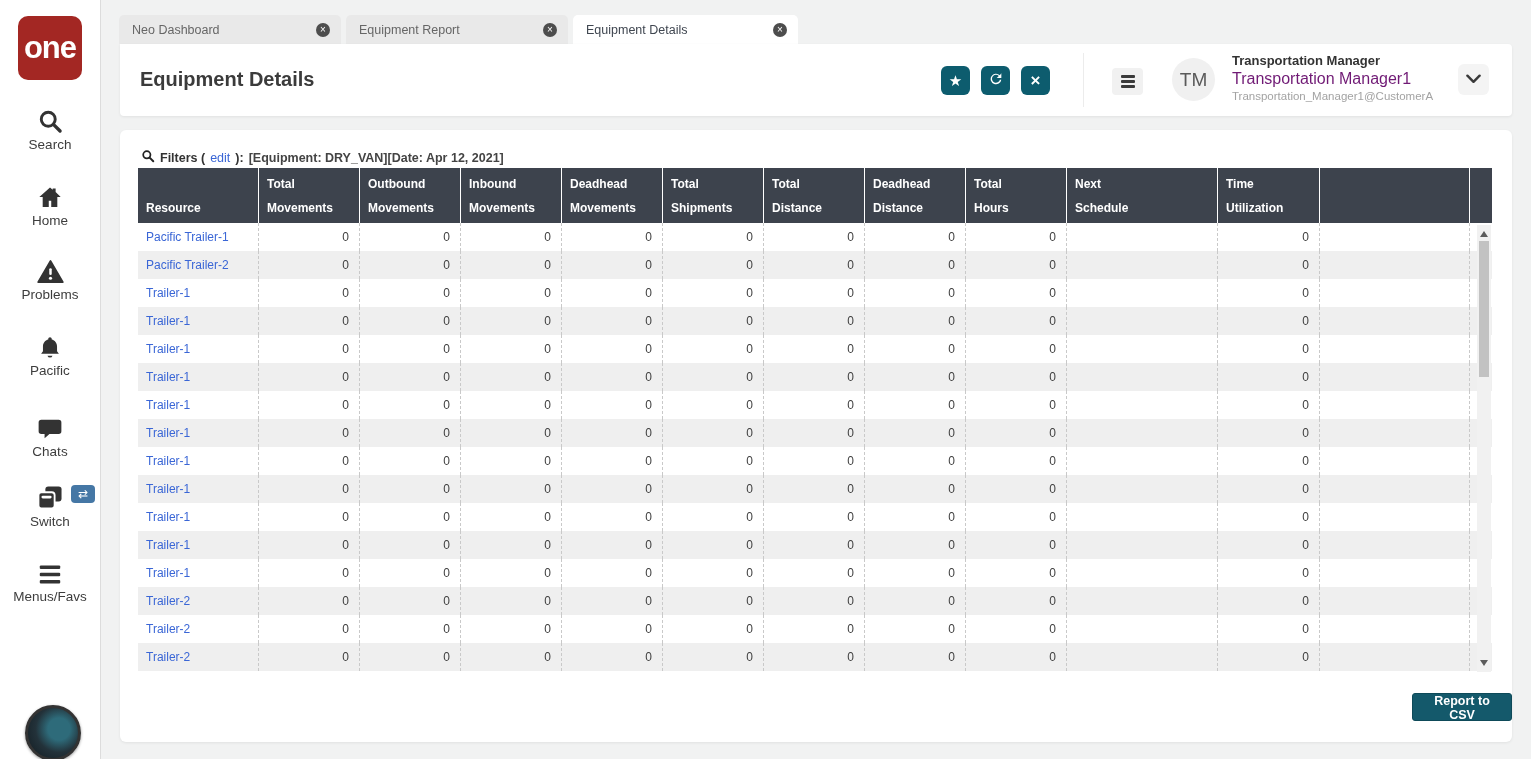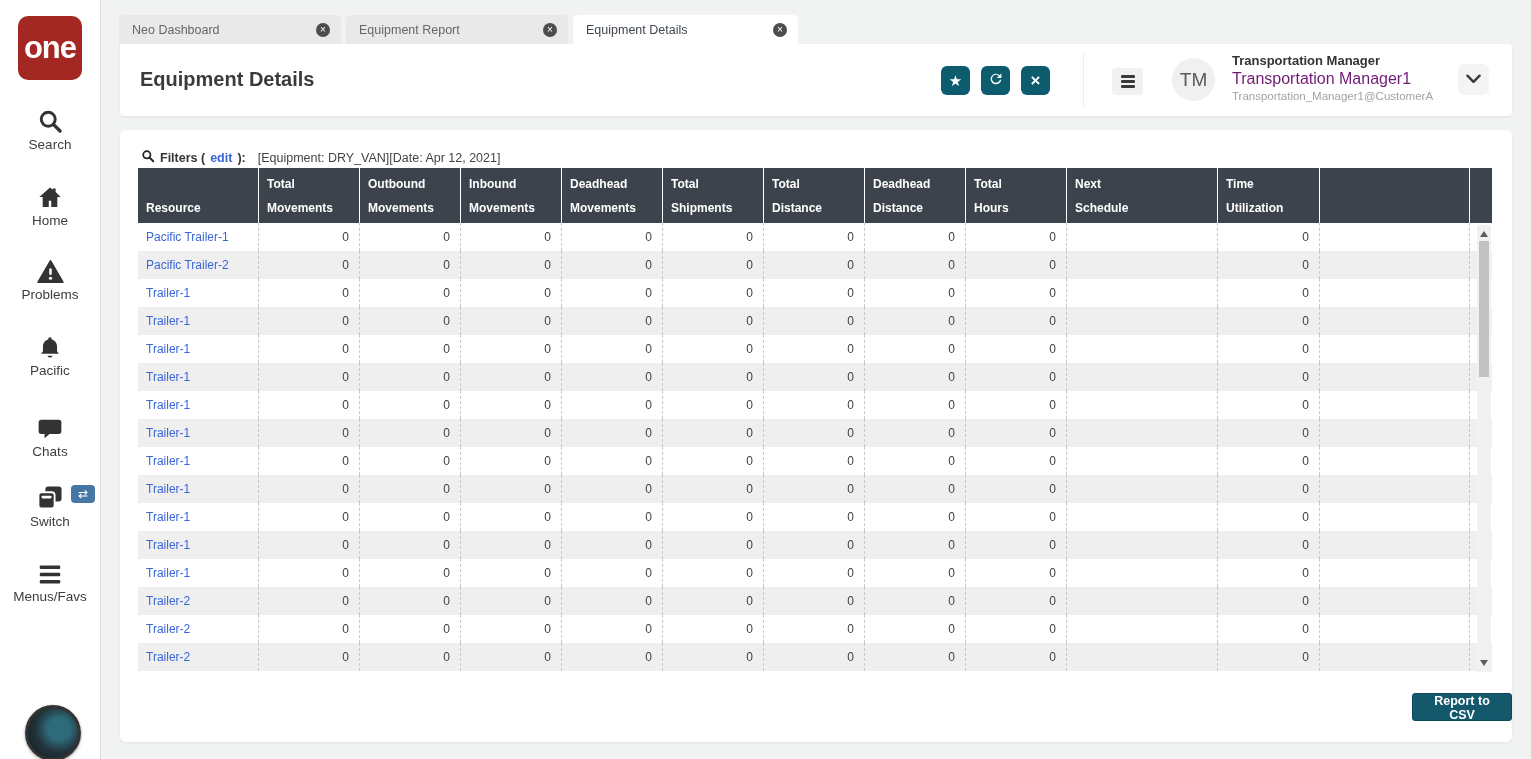--- a/index.html
+++ b/index.html
@@ -47,22 +47,22 @@
   .u-name{font-size:16px;color:#701a75;margin-top:4px;}
   .u-email{font-size:11.5px;color:#a3a3a3;margin-top:4px;}
   .chev-btn{position:absolute;left:1338px;top:20px;width:31px;height:31px;background:#f4f4f4;border-radius:6px;
     display:flex;align-items:center;justify-content:center;cursor:pointer;border:none;}
 
   
   .content-panel{position:absolute;left:120px;top:130px;width:1392px;height:612px;background:#fff;
     border-radius:6px;box-shadow:0 1px 3px rgba(0,0,0,.07);}
   .filters{position:absolute;left:21px;top:19px;display:flex;align-items:center;gap:5px;font-size:12.5px;color:#333;}
   .filters .ft{font-weight:700;}
-  .filters a{color:#3a66d6;text-decoration:none;font-weight:700;cursor:pointer;}
-  .filters .fv{margin-left:7px;font-weight:400;color:#444;}
+  .filters a{color:#3a66d6;text-decoration:none;font-weight:400;cursor:pointer;}
+  .filters .fv{font-weight:700;color:#444;}
 
   .tablewrap{position:absolute;left:18px;top:38px;width:1354px;}
   .thead{display:flex;height:55px;background:#3d434d;box-sizing:border-box;}
   .th{box-sizing:border-box;flex:none;border-right:1px solid #fff;padding:9px 6px 8px 8px;display:flex;
     flex-direction:column;justify-content:space-between;color:#fff;font-weight:700;font-size:12px;cursor:pointer;}
   .th:last-child{border-right:none;}
   .tr{display:flex;height:28px;background:#fff;}
   .tr.alt{background:#efefef;}
   .td{box-sizing:border-box;flex:none;height:100%;display:flex;align-items:center;border-right:1px dashed #c9c9c9;
     font-size:12px;color:#3f3f3f;}

